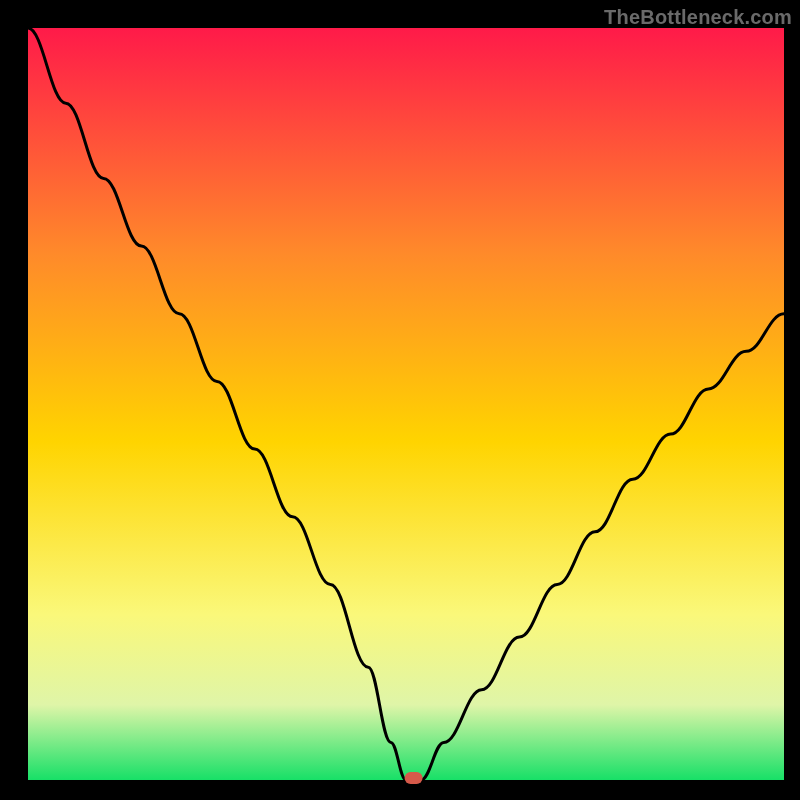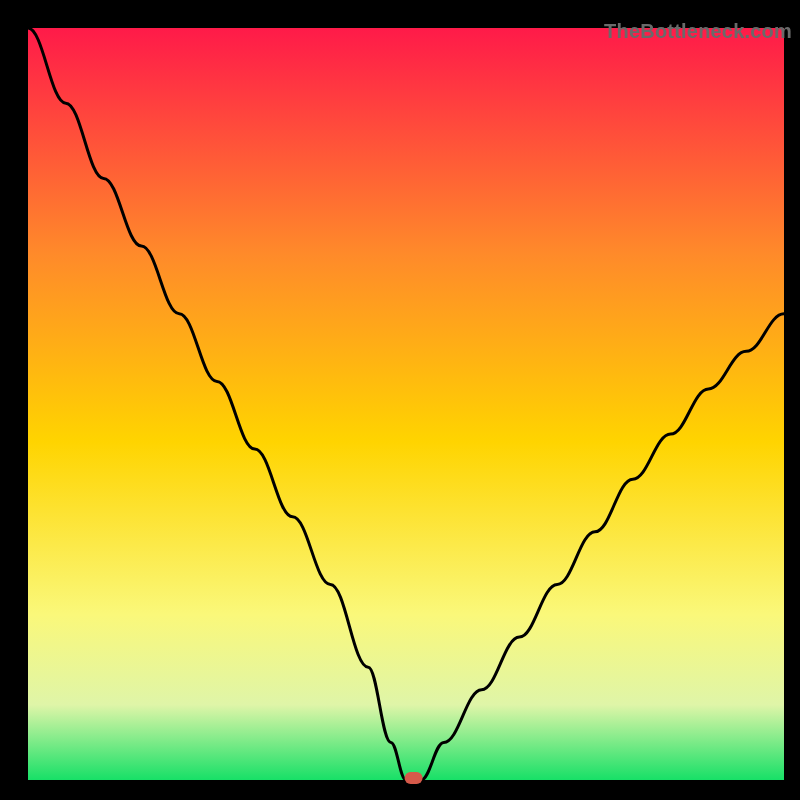--- a/index.html
+++ b/index.html
@@ -12,21 +12,21 @@
     overflow: hidden;
   }
   .frame {
     position: relative;
     width: 800px;
     height: 800px;
     background: #000;
   }
   .watermark {
     position: absolute;
-    top: 20px;
+    top: 6px;
     right: 8px;
     color: #6a6a6a;
     font-size: 20px;
     font-weight: 600;
     letter-spacing: 0.2px;
     z-index: 10;
   }
   svg {
     display: block;
   }

